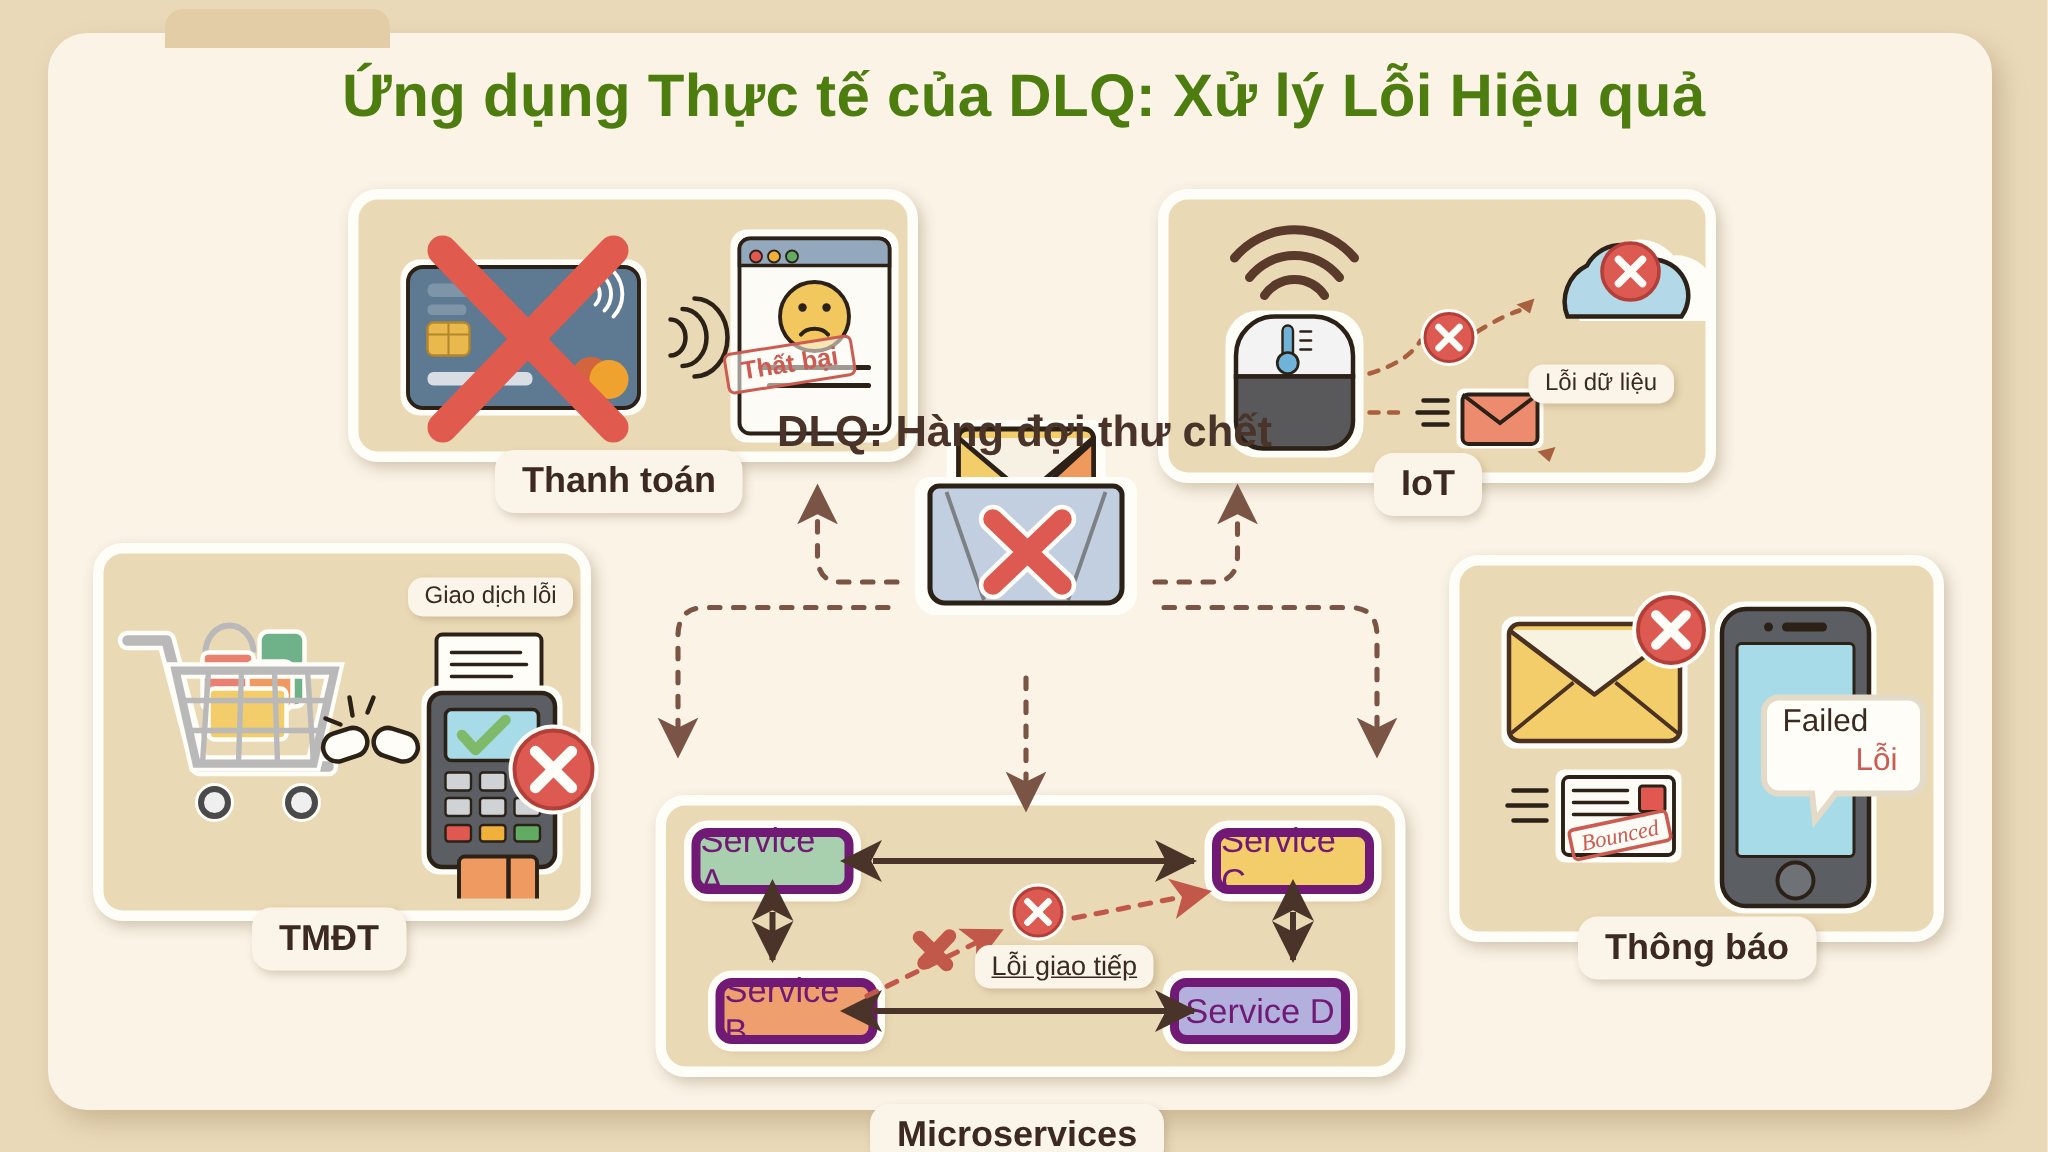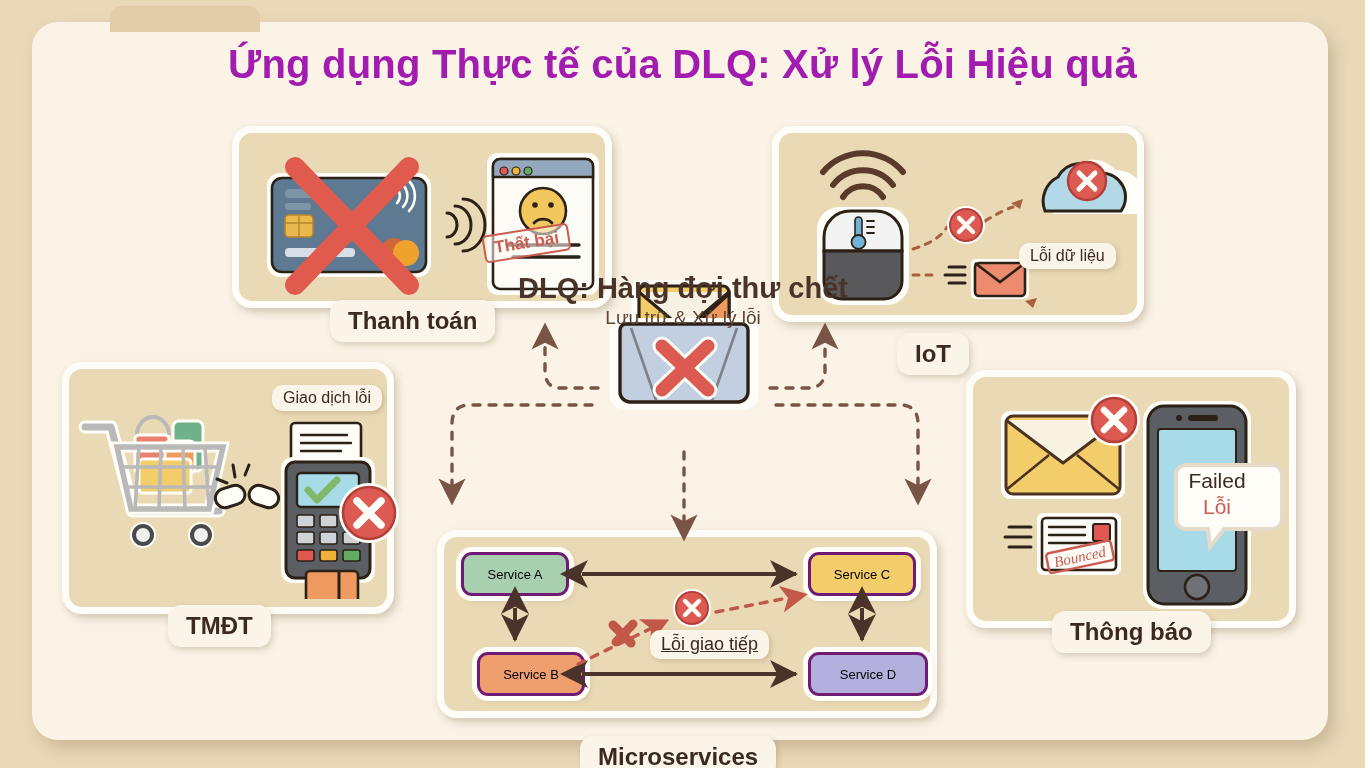--- a/index.html
+++ b/index.html
@@ -26,21 +26,21 @@
     position:absolute; left:78px; top:-16px;
     width:150px; height:26px;
     background:#e3cda6; border-radius:12px 12px 0 0;
   }
   #title {
     position: absolute;
     left: 0; right: 0; top: 42px;
     text-align: center;
     font-size: 40px;
     font-weight: bold;
-    color: #a21caf;
+    color: #4d7c0f;
     letter-spacing: .2px;
   }
   
   .panel {
     position: absolute;
     background: #ead9b5;
     border: 7px solid #fffdf8;
     border-radius: 20px;
     box-shadow: 3px 4px 9px rgba(120,95,60,.30);
     box-sizing: border-box;
@@ -70,21 +70,21 @@
     z-index: 13;
   }
   
   #p-payment  { left: 232px; top: 126px; width: 380px; height: 182px; }
   #p-iot      { left: 772px; top: 126px; width: 372px; height: 196px; }
   #p-ecom     { left: 62px;  top: 362px; width: 332px; height: 252px; }
   #p-notify   { left: 966px; top: 370px; width: 330px; height: 258px; }
   #p-micro    { left: 437px; top: 530px; width: 500px; height: 188px; }
 
   .lbl-payment { left: 330px; top: 300px; }
-  .lbl-iot     { left: 897px; top: 302px; margin-top: 31px; }
+  .lbl-iot     { left: 916px; top: 302px; }
   .lbl-ecom    { left: 168px; top: 605px; }
   .lbl-notify  { left: 1052px; top: 611px; }
   .lbl-micro   { left: 580px; top: 736px; }
 
   
   #center {
     position: absolute;
     left: 575px; top: 272px;
     width: 216px;
     text-align: center;
@@ -98,32 +98,32 @@
     font-size: 19px; color: #5d4436; margin-top: 2px;
     white-space: nowrap; margin-left: -90px; width: 396px;
   }
   svg.layer { position:absolute; left:0; top:0; width:1365px; height:768px; pointer-events:none; }
   #connectors { z-index: 5; }
   .art { position:absolute; }
 
   
   .svcbox {
     position: absolute;
-    border: 3px solid #701a75;
+    border: 6px solid #701a75;
     border-radius: 11px;
     box-shadow: 0 0 0 5px #fffdf8, 3px 3px 7px rgba(120,95,60,.3);
-    font-size: 13px;
-    color: #000000;
+    font-size: 23px;
+    color: #701a75;
     display: flex; align-items: center; justify-content: center;
     box-sizing: border-box;
   }
   #svc-a { left: 461px; top: 552px; width: 108px; height: 44px; background: #a8cfae; }
   #svc-b { left: 477px; top: 652px; width: 108px; height: 44px; background: #ef9e6e; }
   #svc-c { left: 808px; top: 552px; width: 108px; height: 44px; background: #f2cd6a; }
-  #svc-d { left: 808px; top: 652px; width: 120px; height: 44px; background: #b3b0dd; }
+  #svc-d { left: 780px; top: 652px; width: 120px; height: 44px; background: #b3b0dd; }
 </style>
 </head>
 <body>
 
 <div id="sheet"></div>
 
 <div id="title">Ứng dụng Thực tế của DLQ: Xử lý Lỗi Hiệu quả</div>
 
 <svg class="layer" id="connectors" viewBox="0 0 1365 768">
   <defs>
@@ -347,21 +347,21 @@
       <circle cx="196" cy="31" r="3" fill="#2b2117"></circle>
       <rect x="205" y="28" width="30" height="6" rx="3" fill="#2b2117"></rect>
       <circle cx="214" cy="200" r="12" fill="#6e7276" stroke="#2b2117" stroke-width="2.6"></circle>
     </g>
 
     <g>
       <path d="M203,78 h86 a10 10 0 0 1 10,10 v44 a10 10 0 0 1 -10,10 h-48 l-14,18 l-2,-18 h-22 a10 10 0 0 1 -10,-10 v-44 a10 10 0 0 1 10,-10 z" fill="#fffdf8" stroke="#e3dac7" stroke-width="4"></path>
     </g>
   </svg>
   <div style="position:absolute;left:196px;top:92px;width:96px;text-align:center;font-size:21px;color:#3a2a20;z-index:10;">Failed</div>
-  <div style="position:absolute;left:196px;top:118px;width:96px;text-align:center;font-size:21px;color:#cc5b52;z-index:10;">Lỗi</div>
+  <div style="position:absolute;left:196px;top:118px;width:96px;text-align:right;font-size:21px;color:#cc5b52;z-index:10;">Lỗi</div>
 </div>
 <div class="panel-label lbl-notify">Thông báo</div>
 
 <div class="panel" id="p-micro"></div>
 
 <svg class="layer" style="z-index:11;" viewBox="0 0 1365 768">
   <defs>
     <marker id="bk" markerWidth="8" markerHeight="8" refX="6.5" refY="4" orient="auto">
       <path d="M0,0.5 L7,4 L0,7.5 L1.8,4 Z" fill="#4a3328"></path>
     </marker>
@@ -421,14 +421,13 @@
       <path d="M104,74 L58,118"></path>
   </g>
   <g stroke="#dd5a52" stroke-width="13" stroke-linecap="round">
     <path d="M58,74 L104,118"></path>
       <path d="M104,74 L58,118"></path>
   </g>
 </svg>
 
 <div id="center">
   <div id="center-title">DLQ: Hàng đợi thư chết</div>
-  <div id="center-sub">Lưu trữ &amp; Xử lý lỗi</div>
 </div>
 
 </body></html>

